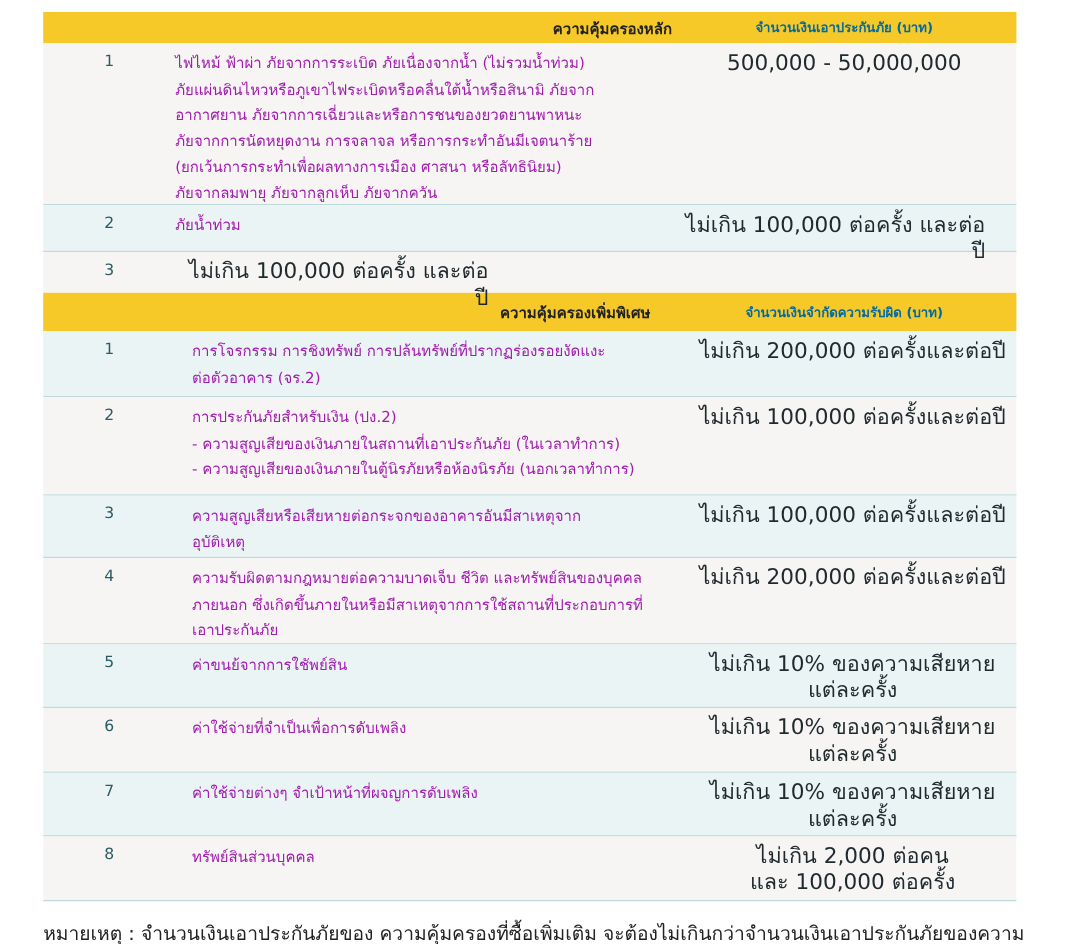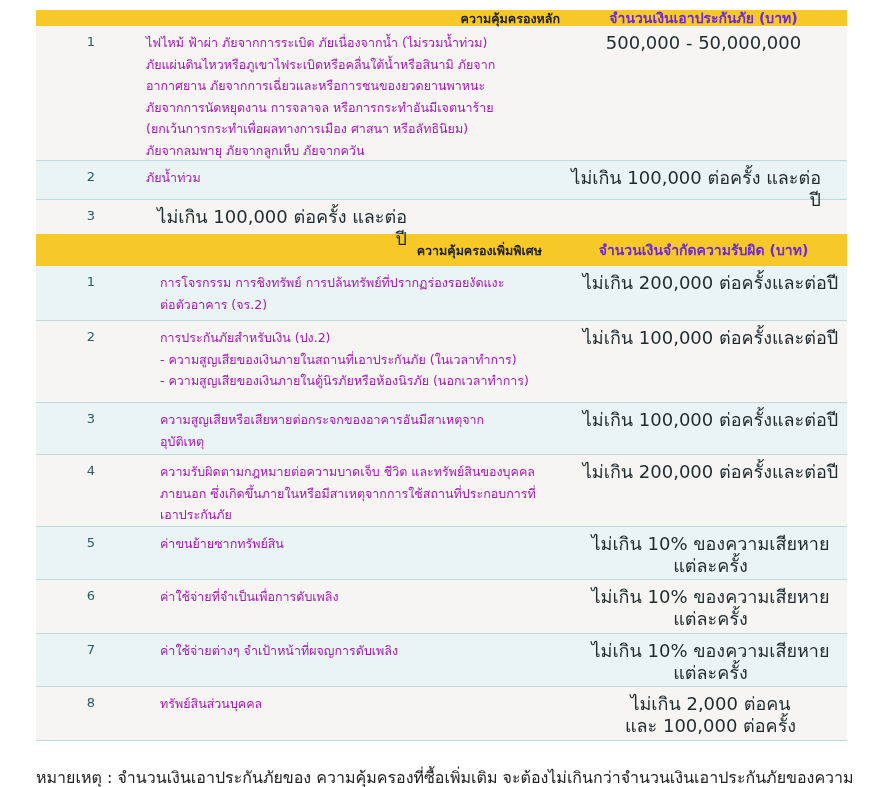--- a/index.html
+++ b/index.html
@@ -7,24 +7,24 @@
     width: 888px; height: 787px; position: relative; overflow: hidden;
     font-family: "DejaVu Sans", "Liberation Sans", sans-serif;
     color: #1f2a2e;
   }
   .table {
     position: absolute; left: 36px; top: 10px; width: 811px;
     border-collapse: collapse;
   }
   .row { display: flex; width: 811px; box-sizing: border-box; }
   .row.body { border-bottom: 1.5px solid #bfdadd; }
-  .row.head { background: #f6c928; height: 16px; align-items: center; }
+  .row.head { background: #f6c928; height: 26px; align-items: center; }
   .row.head .c-num { }
   .row.head .c-desc { text-align: right; padding-right: 0; font-weight: bold; font-size: 12.5px; color: #222; }
-  .row.head .c-amt { text-align: center; font-weight: bold; font-size: 14px; color: #6d28d9; }
+  .row.head .c-amt { text-align: center; font-weight: bold; font-size: 11px; color: #0369a1; }
   .row.alt-a { background: #f6f5f3; }
   .row.alt-b { background: #eaf4f5; }
   .c-num { width: 110px; flex: none; text-align: center; color: #2d5b63; font-size: 13px; padding-top: 8px; }
   .c-desc { width: 414px; flex: none; font-size: 12.5px; line-height: 21.5px; padding-top: 6px; padding-bottom: 4px; white-space: pre-line; color: #a21caf; }
   .c-amt { width: 287px; flex: none; font-size: 18px; line-height: 21.5px; padding-top: 6px; white-space: pre-line; color: #1f2a2e; }
   .row.head .c-num, .row.head .c-desc, .row.head .c-amt { padding-top: 0; padding-bottom: 0; line-height: 33px; }
   .amt-center { text-align: center; }
   .amt-right { text-align: right; padding-right: 26px; box-sizing: border-box; }
   .footnote {
     position: absolute; left: 36px; top: 765px; font-size: 16px; color: #222;
@@ -94,21 +94,21 @@
   <div class="row body alt-a" style="height:72px">
     <div class="c-num">4</div>
     <div class="c-desc" style="padding-left:14px;width:428px;box-sizing:border-box">ความรับผิดตามกฎหมายต่อความบาดเจ็บ ชีวิต และทรัพย์สินของบุคคล
 ภายนอก ซึ่งเกิดขึ้นภายในหรือมีสาเหตุจากการใช้สถานที่ประกอบการที่
 เอาประกันภัย</div>
     <div class="c-amt amt-center" style="width:273px">ไม่เกิน  200,000 ต่อครั้งและต่อปี</div>
   </div>
 
   <div class="row body alt-b" style="height:53px">
     <div class="c-num">5</div>
-    <div class="c-desc" style="padding-left:14px;width:428px;box-sizing:border-box">ค่าขนย้ายซากทรัพย์สิน</div>
+    <div class="c-desc" style="padding-left:14px;width:428px;box-sizing:border-box">ค่าขนย้จากการใชัพย์สิน</div>
     <div class="c-amt amt-center" style="width:273px">ไม่เกิน 10% ของความเสียหาย
 แต่ละครั้ง</div>
   </div>
 
   <div class="row body alt-a" style="height:54px">
     <div class="c-num">6</div>
     <div class="c-desc" style="padding-left:14px;width:428px;box-sizing:border-box">ค่าใช้จ่ายที่จำเป็นเพื่อการดับเพลิง</div>
     <div class="c-amt amt-center" style="width:273px">ไม่เกิน 10% ของความเสียหาย
 แต่ละครั้ง</div>
   </div>

